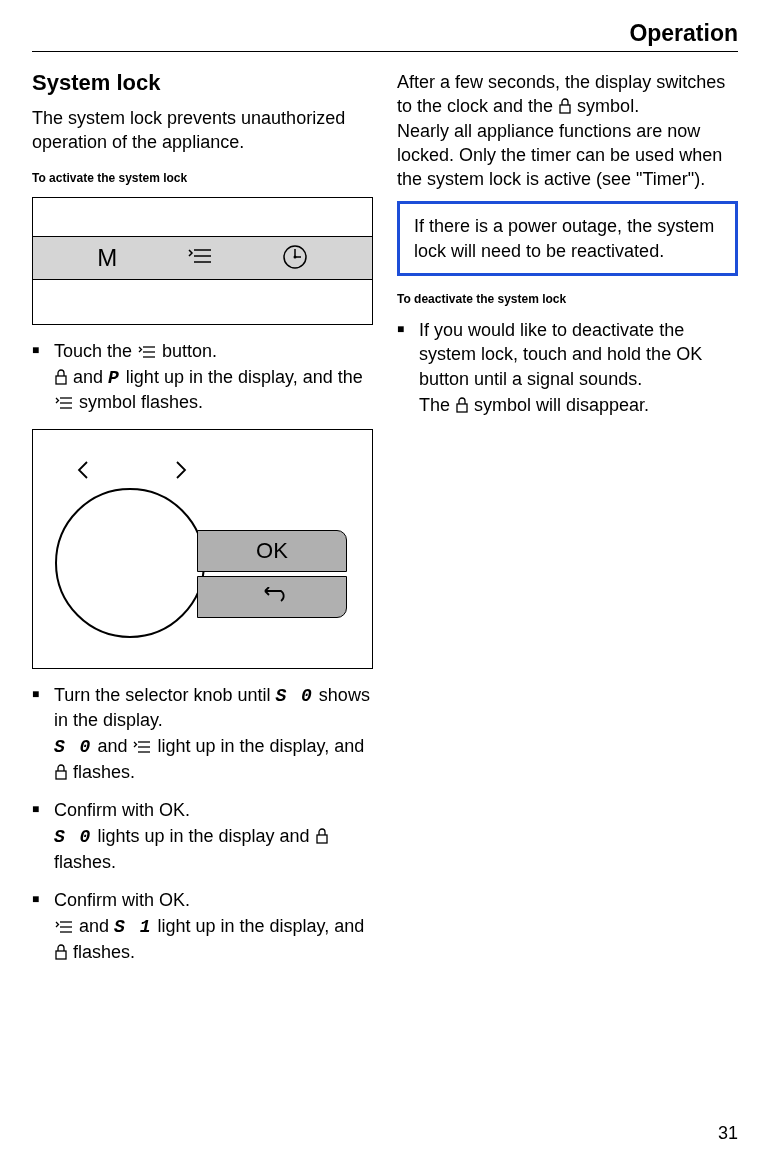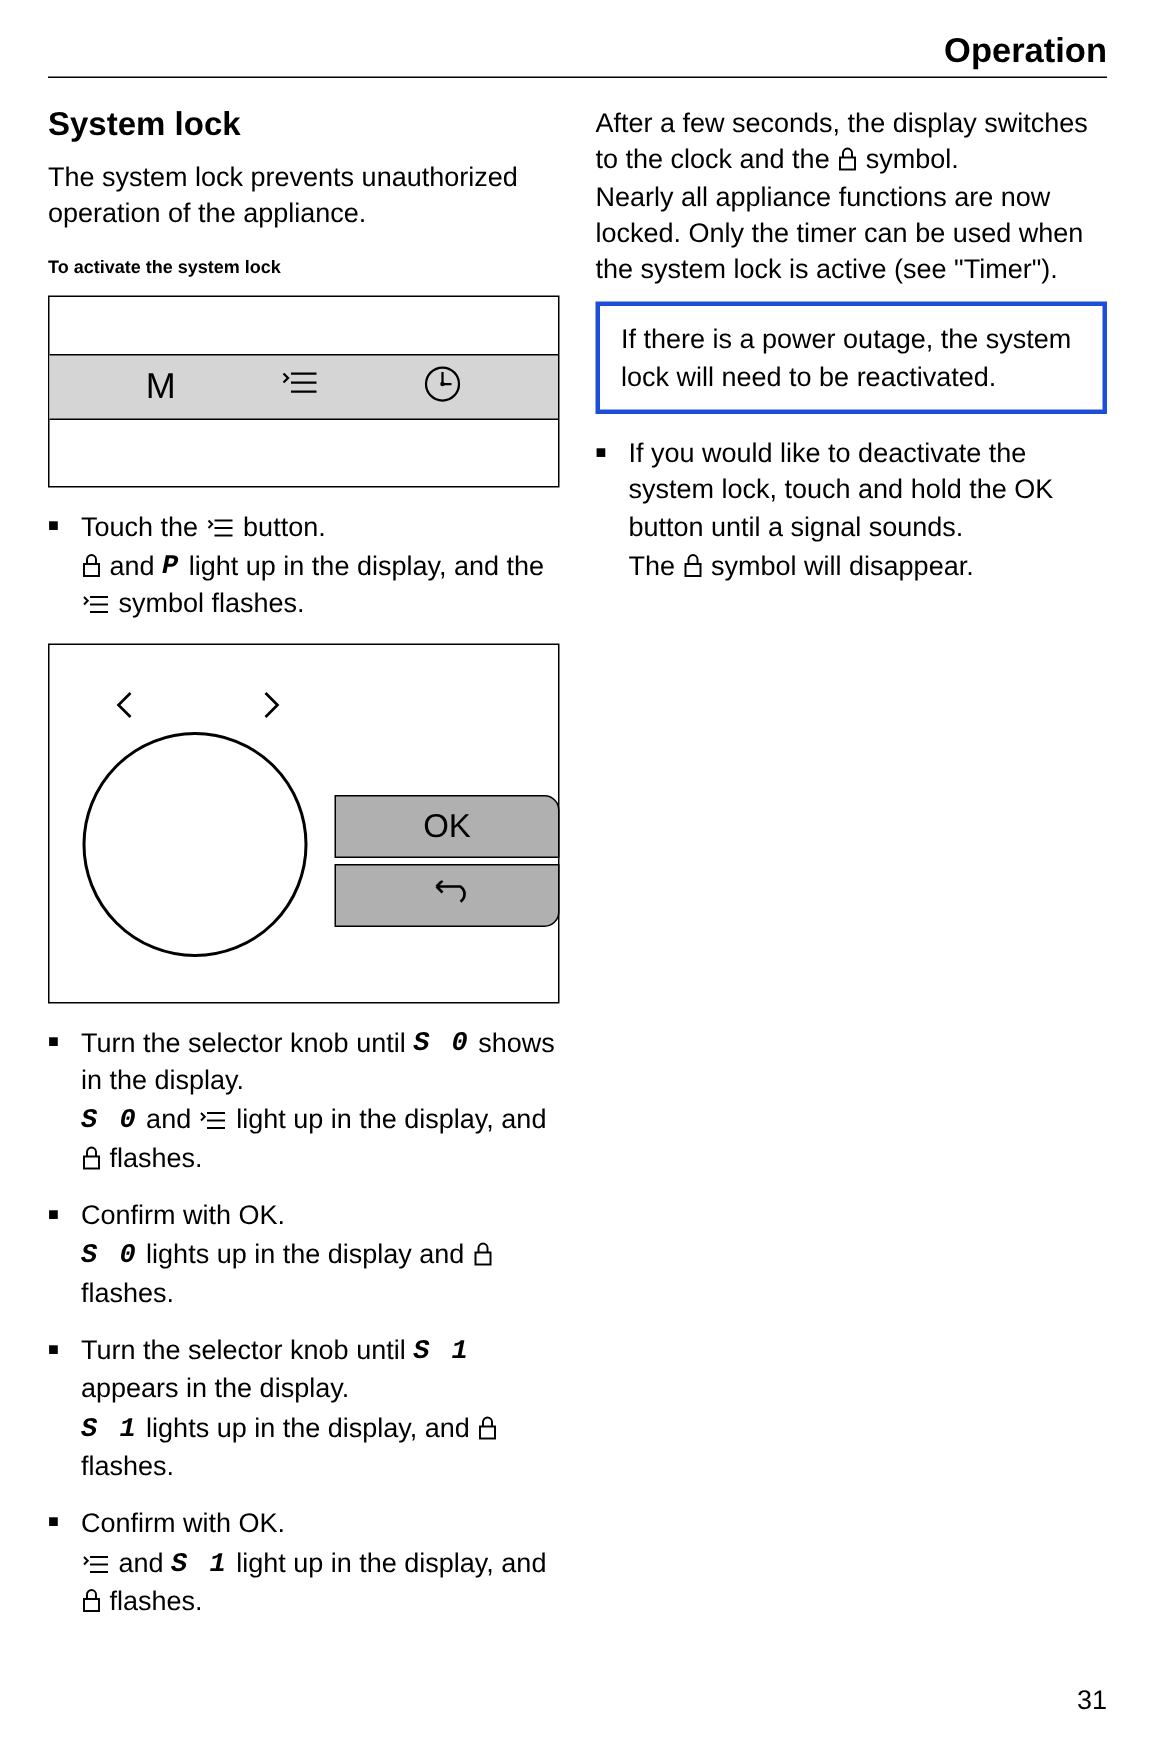--- a/index.html
+++ b/index.html
@@ -94,21 +94,21 @@
     }
     .chevron-left, .chevron-right {
       position: absolute;
       top: 28px;
       font-size: 24px;
     }
     .chevron-left { left: 40px; }
     .chevron-right { left: 138px; }
     .ok-btn, .back-btn {
       position: absolute;
-      left: 190px;
+      left: 164px;
       width: 150px;
       height: 42px;
       background: #b0b0b0;
       border: 1.5px solid #000;
       display: flex;
       align-items: center;
       justify-content: center;
       font-size: 22px;
     }
     .ok-btn { top: 100px; border-top-right-radius: 10px; }
@@ -257,29 +257,20 @@
         <li>
           <span>Confirm with OK.</span>
           <span class="sub">
             <span class="seg">S 0</span><span> lights up in the display and </span><span><svg width="14" height="16">
                   <rect x="2" y="7" width="10" height="8" stroke="#000" fill="none" stroke-width="1.3"></rect>
                   <path d="M4 7 v-3 a3 3 0 0 1 6 0 v3" stroke="#000" fill="none" stroke-width="1.3"></path>
                 </svg></span><span> flashes.</span>
           </span>
         </li>
         <li>
-          <span>Turn the selector knob until </span><span class="seg">S 1</span><span> appears in the display.</span>
-          <span class="sub">
-            <span class="seg">S 1</span><span> lights up in the display, and </span><span><svg width="14" height="16">
-                  <rect x="2" y="7" width="10" height="8" stroke="#000" fill="none" stroke-width="1.3"></rect>
-                  <path d="M4 7 v-3 a3 3 0 0 1 6 0 v3" stroke="#000" fill="none" stroke-width="1.3"></path>
-                </svg></span><span> flashes.</span>
-          </span>
-        </li>
-        <li>
           <span>Confirm with OK.</span>
           <span class="sub">
             <span><svg width="20" height="14">
                   <path d="M2 2 l2.5 2.5 l-2.5 2.5" stroke="#000" fill="none" stroke-width="1.3"></path>
                   <line x1="6" y1="2" x2="18" y2="2" stroke="#000" stroke-width="1.3"></line>
                   <line x1="6" y1="7" x2="18" y2="7" stroke="#000" stroke-width="1.3"></line>
                   <line x1="6" y1="12" x2="18" y2="12" stroke="#000" stroke-width="1.3"></line>
                 </svg></span><span> and </span><span class="seg">S 1</span><span> light up in the display, and </span><span><svg width="14" height="16">
                   <rect x="2" y="7" width="10" height="8" stroke="#000" fill="none" stroke-width="1.3"></rect>
                   <path d="M4 7 v-3 a3 3 0 0 1 6 0 v3" stroke="#000" fill="none" stroke-width="1.3"></path>
@@ -296,20 +287,21 @@
               <path d="M4 7 v-3 a3 3 0 0 1 6 0 v3" stroke="#000" fill="none" stroke-width="1.3"></path>
             </svg></span><span> symbol.</span>
         <br>
         <span>Nearly all appliance functions are now locked. Only the timer can be used when the system lock is active (see "Timer").</span>
       </p>
 
       <div class="note-box">
         <p style="margin:0">If there is a power outage, the system lock will need to be reactivated.</p>
       </div>
 
+      <h3>To deactivate the system lock</h3>
 
       <ul class="bullets">
         <li>
           <span>If you would like to deactivate the system lock, touch and hold the OK button until a signal sounds.</span>
           <span class="sub">
             <span>The </span><span><svg width="14" height="16">
                   <rect x="2" y="7" width="10" height="8" stroke="#000" fill="none" stroke-width="1.3"></rect>
                   <path d="M4 7 v-3 a3 3 0 0 1 6 0 v3" stroke="#000" fill="none" stroke-width="1.3"></path>
                 </svg></span><span> symbol will disappear.</span>
           </span>

